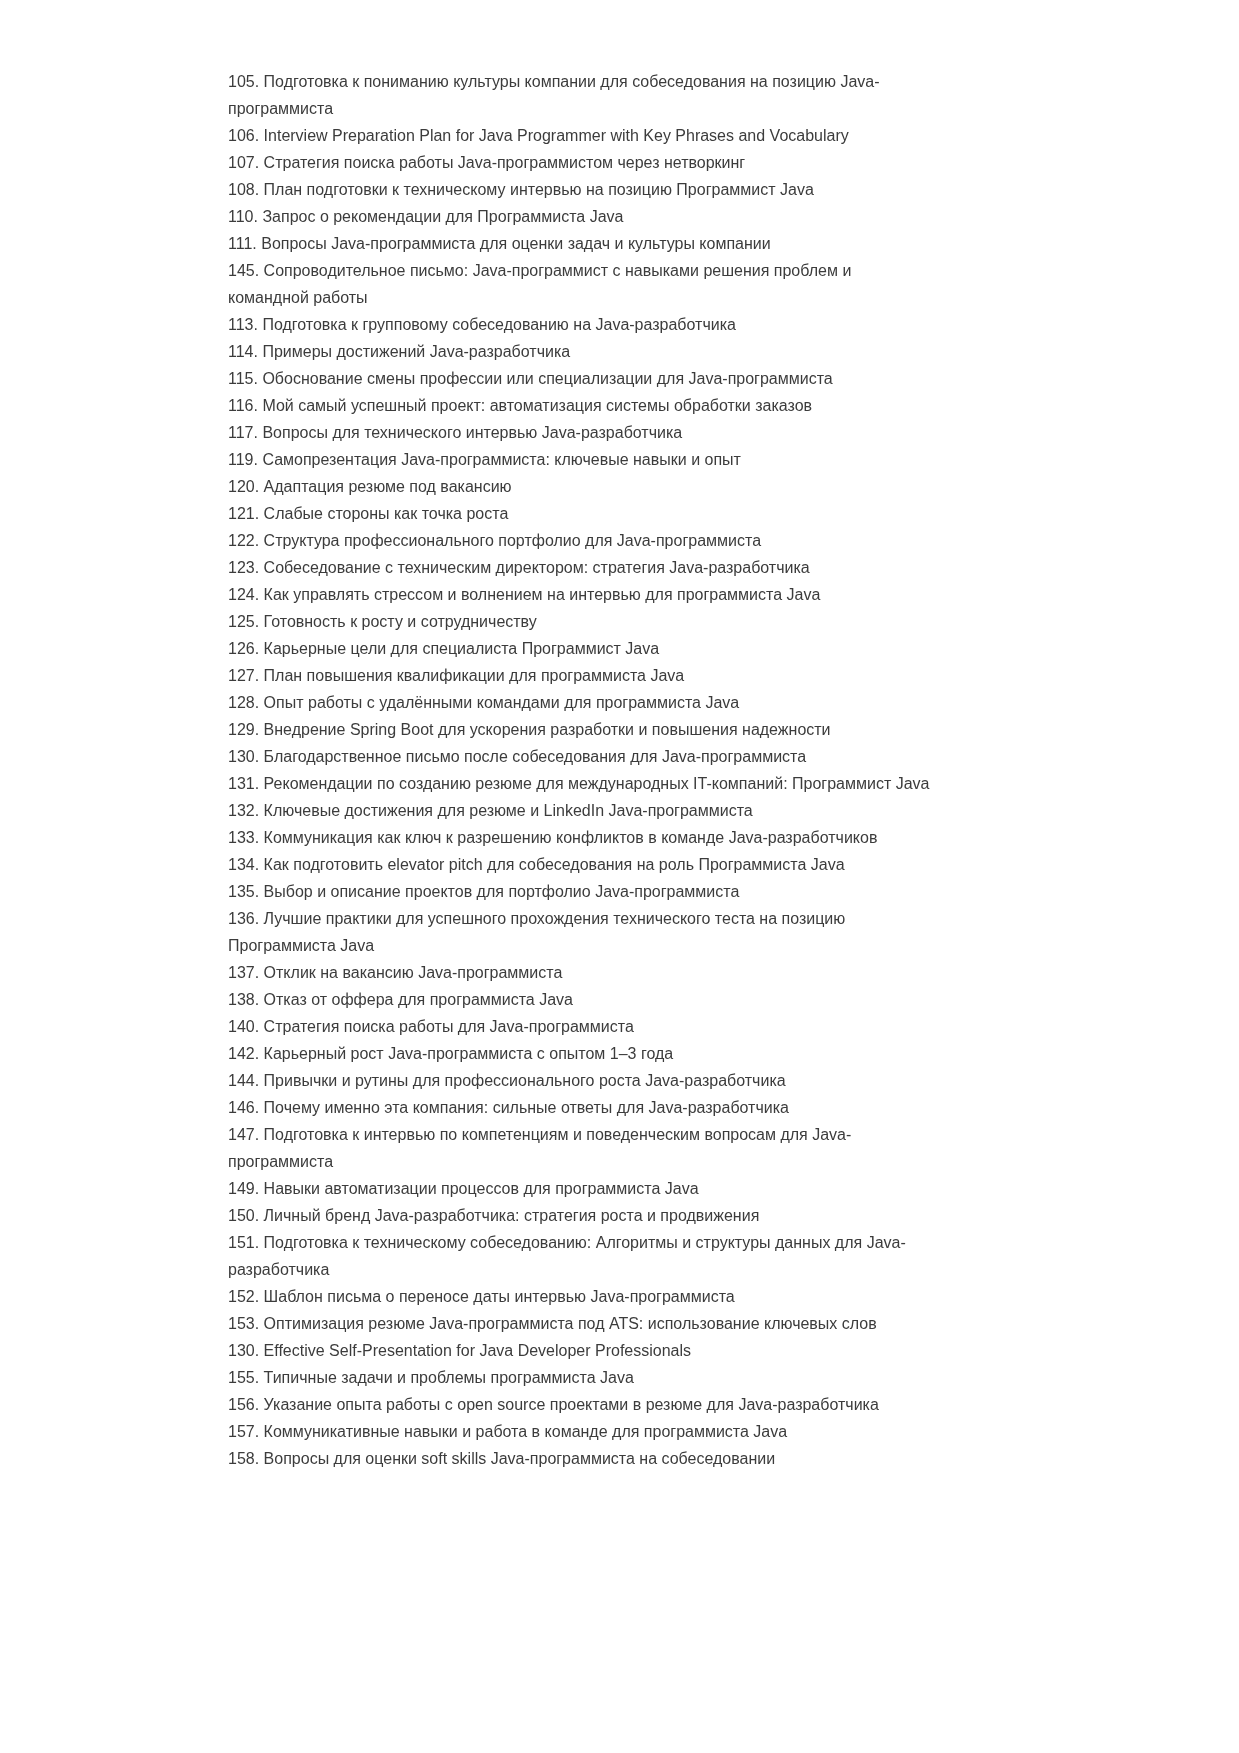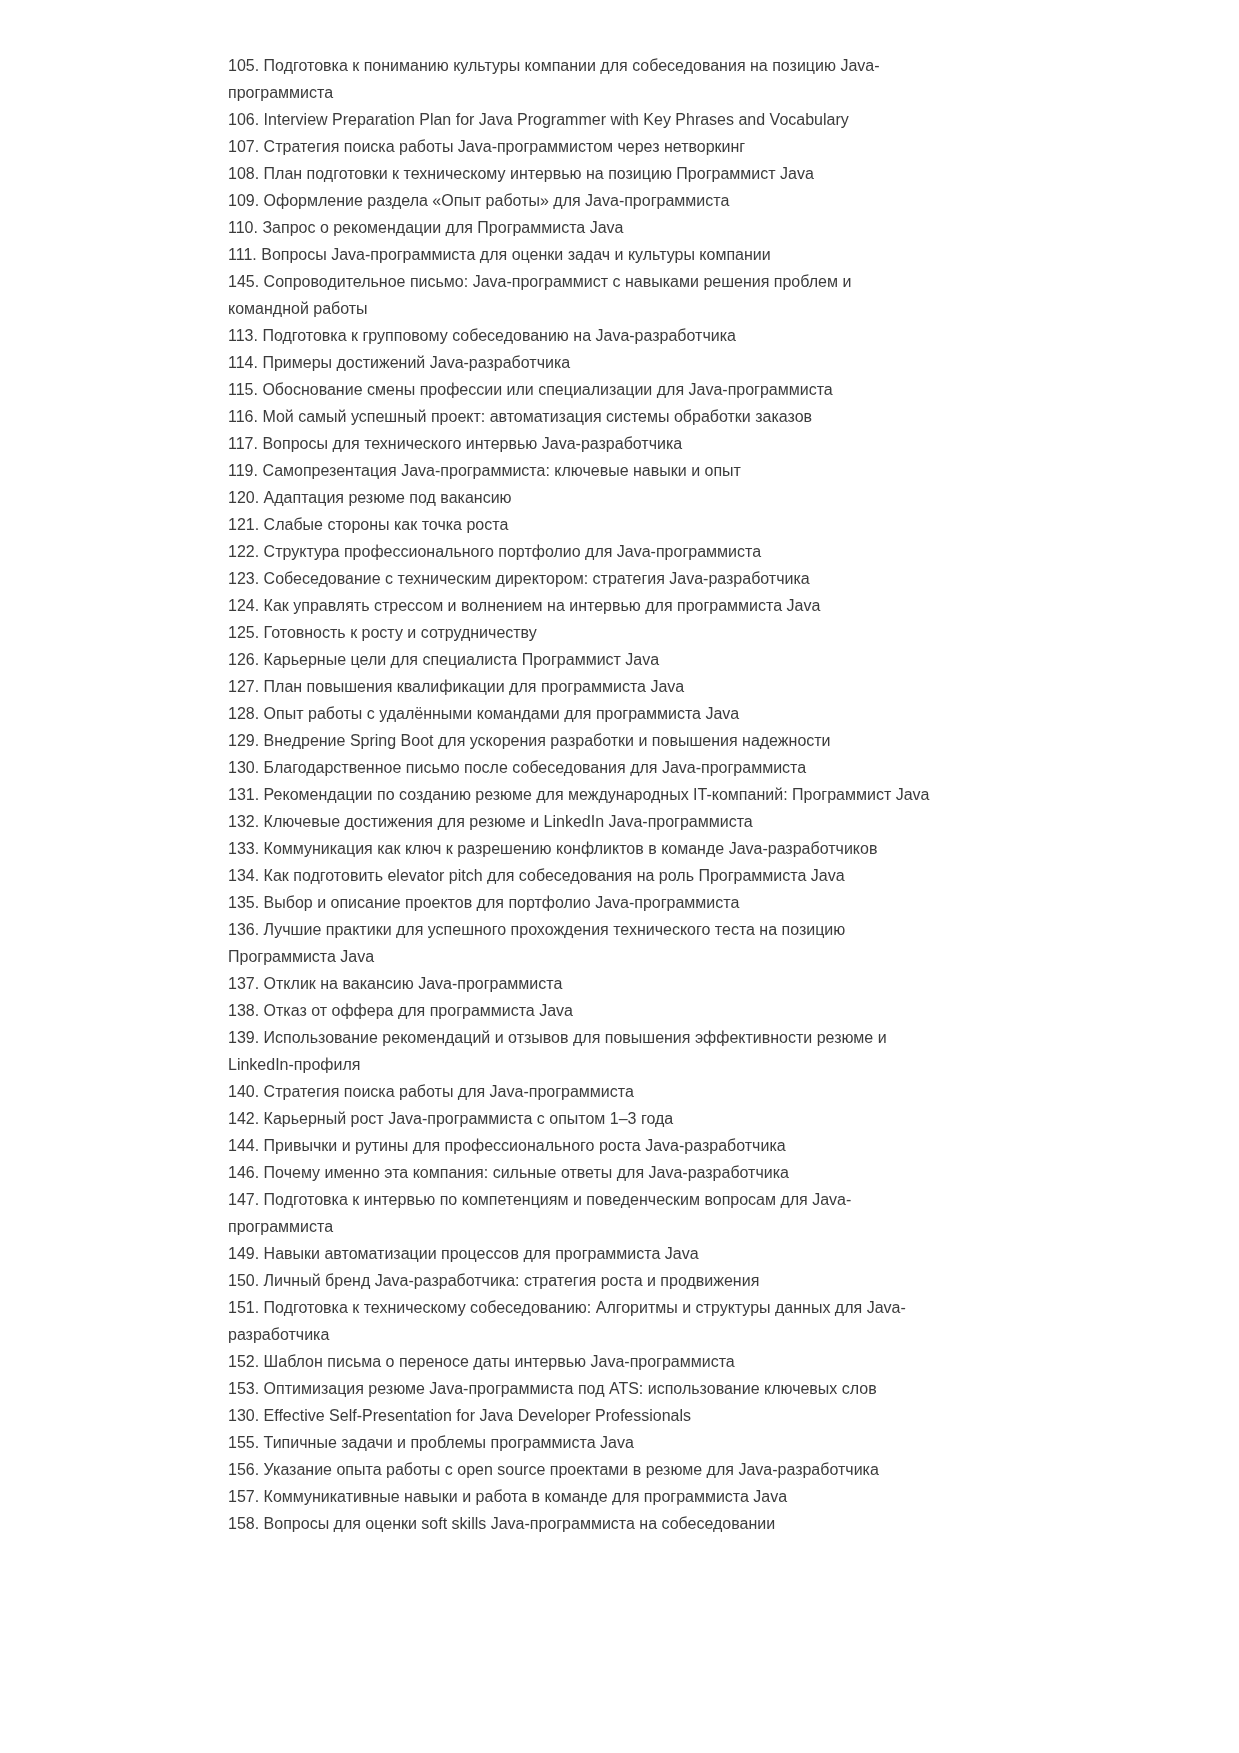--- a/index.html
+++ b/index.html
@@ -8,21 +8,21 @@
     background: #ffffff;
   }
   body {
     width: 1239px;
     height: 1753px;
     font-family: "Liberation Sans", "DejaVu Sans", sans-serif;
     overflow: hidden;
   }
   .doc-page {
     box-sizing: border-box;
-    padding: 52px 40px 0 228px;
+    padding: 68px 40px 0 228px;
   }
   .topic-list {
     width: 780px;
   }
   .item {
     margin: 0;
     padding: 0;
     font-size: 16px;
     line-height: 27px;
     color: #3c3c3c;
@@ -34,21 +34,20 @@
 </style>
 </head>
 <body>
 
 <main class="doc-page">
   <section class="topic-list" id="topic-list">
       <p class="item"><span class="num">105. </span>Подготовка к пониманию культуры компании для собеседования на позицию Java-<br>программиста</p>
       <p class="item"><span class="num">106. </span>Interview Preparation Plan for Java Programmer with Key Phrases and Vocabulary</p>
       <p class="item"><span class="num">107. </span>Стратегия поиска работы Java-программистом через нетворкинг</p>
       <p class="item"><span class="num">108. </span>План подготовки к техническому интервью на позицию Программист Java</p>
-      <p class="item"><span class="num">109. </span>Оформление раздела «Опыт работы» для Java-программиста</p>
       <p class="item"><span class="num">110. </span>Запрос о рекомендации для Программиста Java</p>
       <p class="item"><span class="num">111. </span>Вопросы Java-программиста для оценки задач и культуры компании</p>
       <p class="item"><span class="num">145. </span>Сопроводительное письмо: Java-программист с навыками решения проблем и<br>командной работы</p>
       <p class="item"><span class="num">113. </span>Подготовка к групповому собеседованию на Java-разработчика</p>
       <p class="item"><span class="num">114. </span>Примеры достижений Java-разработчика</p>
       <p class="item"><span class="num">115. </span>Обоснование смены профессии или специализации для Java-программиста</p>
       <p class="item"><span class="num">116. </span>Мой самый успешный проект: автоматизация системы обработки заказов</p>
       <p class="item"><span class="num">117. </span>Вопросы для технического интервью Java-разработчика</p>
       <p class="item"><span class="num">119. </span>Самопрезентация Java-программиста: ключевые навыки и опыт</p>
       <p class="item"><span class="num">120. </span>Адаптация резюме под вакансию</p>
@@ -63,21 +62,20 @@
       <p class="item"><span class="num">129. </span>Внедрение Spring Boot для ускорения разработки и повышения надежности</p>
       <p class="item"><span class="num">130. </span>Благодарственное письмо после собеседования для Java-программиста</p>
       <p class="item"><span class="num">131. </span>Рекомендации по созданию резюме для международных IT-компаний: Программист Java</p>
       <p class="item"><span class="num">132. </span>Ключевые достижения для резюме и LinkedIn Java-программиста</p>
       <p class="item"><span class="num">133. </span>Коммуникация как ключ к разрешению конфликтов в команде Java-разработчиков</p>
       <p class="item"><span class="num">134. </span>Как подготовить elevator pitch для собеседования на роль Программиста Java</p>
       <p class="item"><span class="num">135. </span>Выбор и описание проектов для портфолио Java-программиста</p>
       <p class="item"><span class="num">136. </span>Лучшие практики для успешного прохождения технического теста на позицию<br>Программиста Java</p>
       <p class="item"><span class="num">137. </span>Отклик на вакансию Java-программиста</p>
       <p class="item"><span class="num">138. </span>Отказ от оффера для программиста Java</p>
-      <p class="item"><span class="num">139. </span>Использование рекомендаций и отзывов для повышения эффективности резюме и<br>LinkedIn-профиля</p>
       <p class="item"><span class="num">140. </span>Стратегия поиска работы для Java-программиста</p>
       <p class="item"><span class="num">142. </span>Карьерный рост Java-программиста с опытом 1–3 года</p>
       <p class="item"><span class="num">144. </span>Привычки и рутины для профессионального роста Java-разработчика</p>
       <p class="item"><span class="num">146. </span>Почему именно эта компания: сильные ответы для Java-разработчика</p>
       <p class="item"><span class="num">147. </span>Подготовка к интервью по компетенциям и поведенческим вопросам для Java-<br>программиста</p>
       <p class="item"><span class="num">149. </span>Навыки автоматизации процессов для программиста Java</p>
       <p class="item"><span class="num">150. </span>Личный бренд Java-разработчика: стратегия роста и продвижения</p>
       <p class="item"><span class="num">151. </span>Подготовка к техническому собеседованию: Алгоритмы и структуры данных для Java-<br>разработчика</p>
       <p class="item"><span class="num">152. </span>Шаблон письма о переносе даты интервью Java-программиста</p>
       <p class="item"><span class="num">153. </span>Оптимизация резюме Java-программиста под ATS: использование ключевых слов</p>

